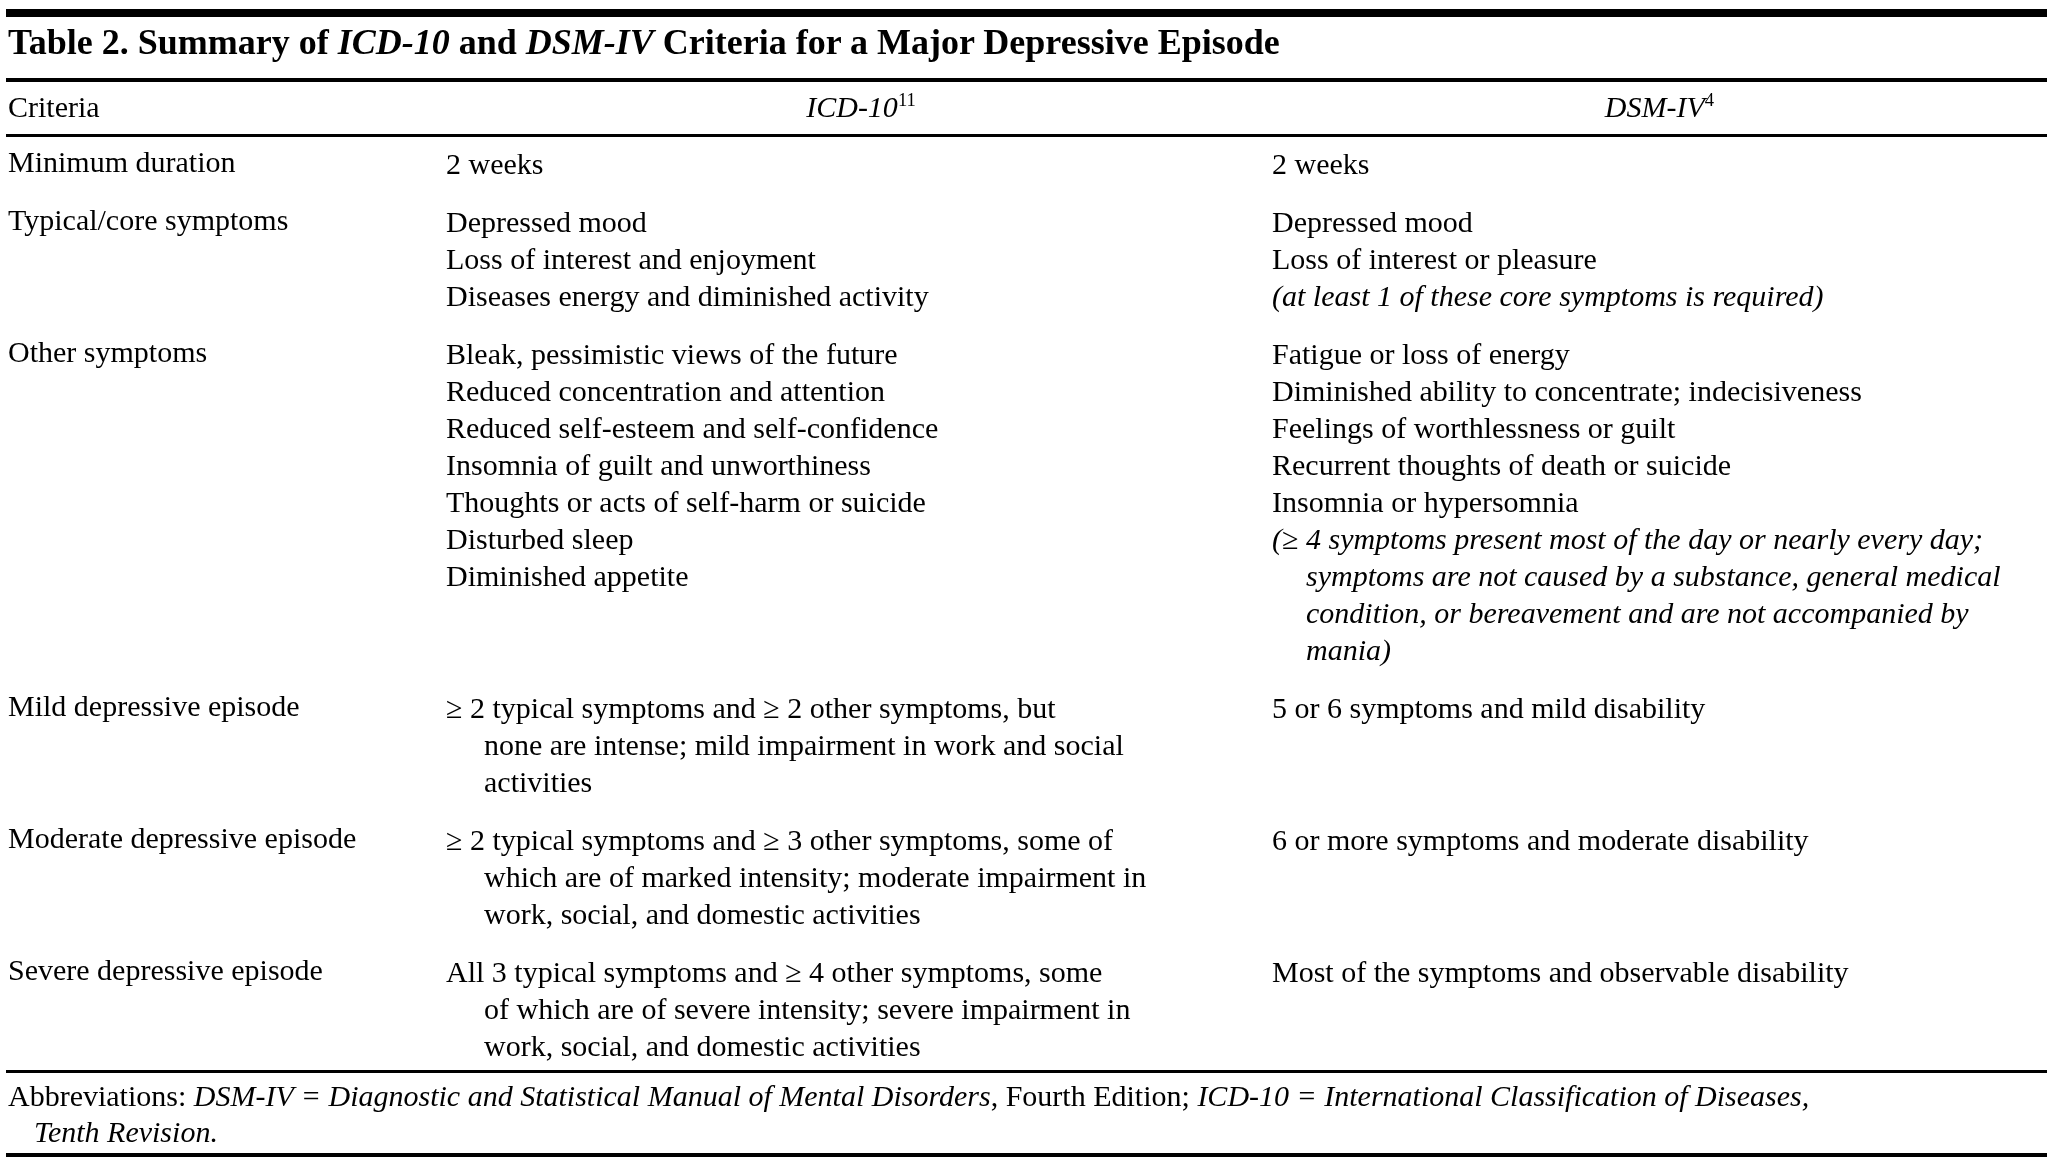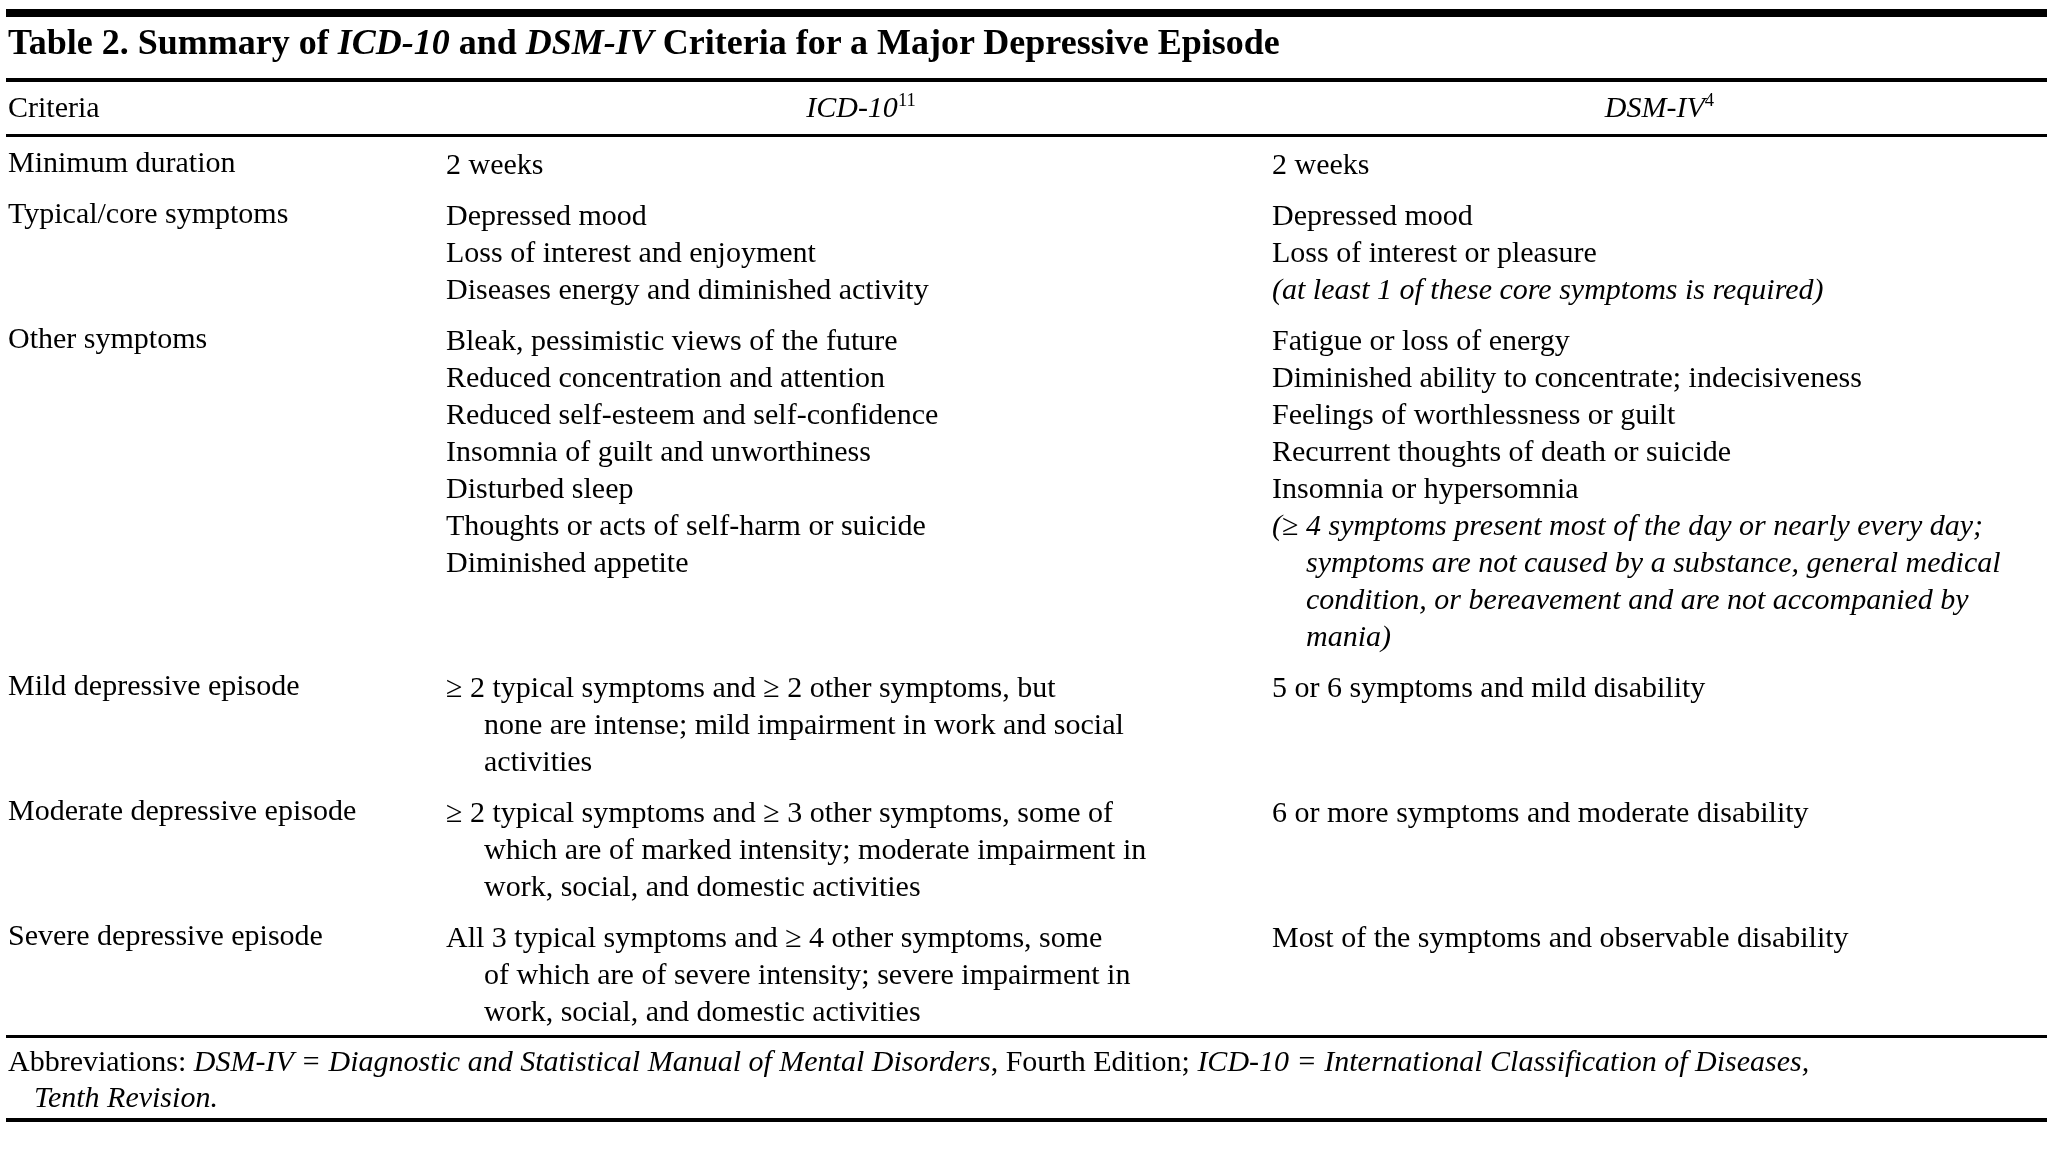--- a/index.html
+++ b/index.html
@@ -16,21 +16,21 @@
   .title{
     font-size:36px;font-weight:700;line-height:1.12;
     padding:5px 2px 16px 2px;white-space:nowrap;
   }
   .it{font-style:italic;}
   .grid{display:grid;grid-template-columns:440px 826px 1fr;align-items:start;}
   .headrow{padding:7px 2px 9px 2px;}
   .headrow .hc{line-height:36px;white-space:nowrap;}
   .headrow .center{text-align:center;}
   sup{font-size:0.62em;font-style:normal;vertical-align:super;line-height:0;}
-  .tbody{display:flex;flex-direction:column;gap:14px;padding:8px 0 6px 0;}
+  .tbody{display:flex;flex-direction:column;gap:21px;padding:8px 0 6px 0;}
   .cell{min-width:0;}
   .cell.label{padding-left:2px;}
   .line{line-height:37px;white-space:nowrap;}
   .line.cont{padding-left:38px;}
   .line.ncont{padding-left:34px;}
   .footnote{padding:5px 2px 3px 2px;}
   .fnl{line-height:36px;white-space:nowrap;}
   .fn2{padding-left:26px;}
 </style>
 </head>
@@ -78,22 +78,22 @@
       </div>
     </div>
 
     <div class="row grid">
       <div class="cell label">Other symptoms</div>
       <div class="cell">
         <div class="line">Bleak, pessimistic views of the future</div>
         <div class="line">Reduced concentration and attention</div>
         <div class="line">Reduced self-esteem and self-confidence</div>
         <div class="line">Insomnia of guilt and unworthiness</div>
+        <div class="line">Thoughts or acts of self-harm or suicide</div>
         <div class="line">Disturbed sleep</div>
-        <div class="line">Thoughts or acts of self-harm or suicide</div>
         <div class="line">Diminished appetite</div>
       </div>
       <div class="cell">
         <div class="line">Fatigue or loss of energy</div>
         <div class="line">Diminished ability to concentrate; indecisiveness</div>
         <div class="line">Feelings of worthlessness or guilt</div>
         <div class="line">Recurrent thoughts of death or suicide</div>
         <div class="line">Insomnia or hypersomnia</div>
         <div class="line it">(≥ 4 symptoms present most of the day or nearly every day;</div>
         <div class="line it ncont">symptoms are not caused by a substance, general medical</div>

